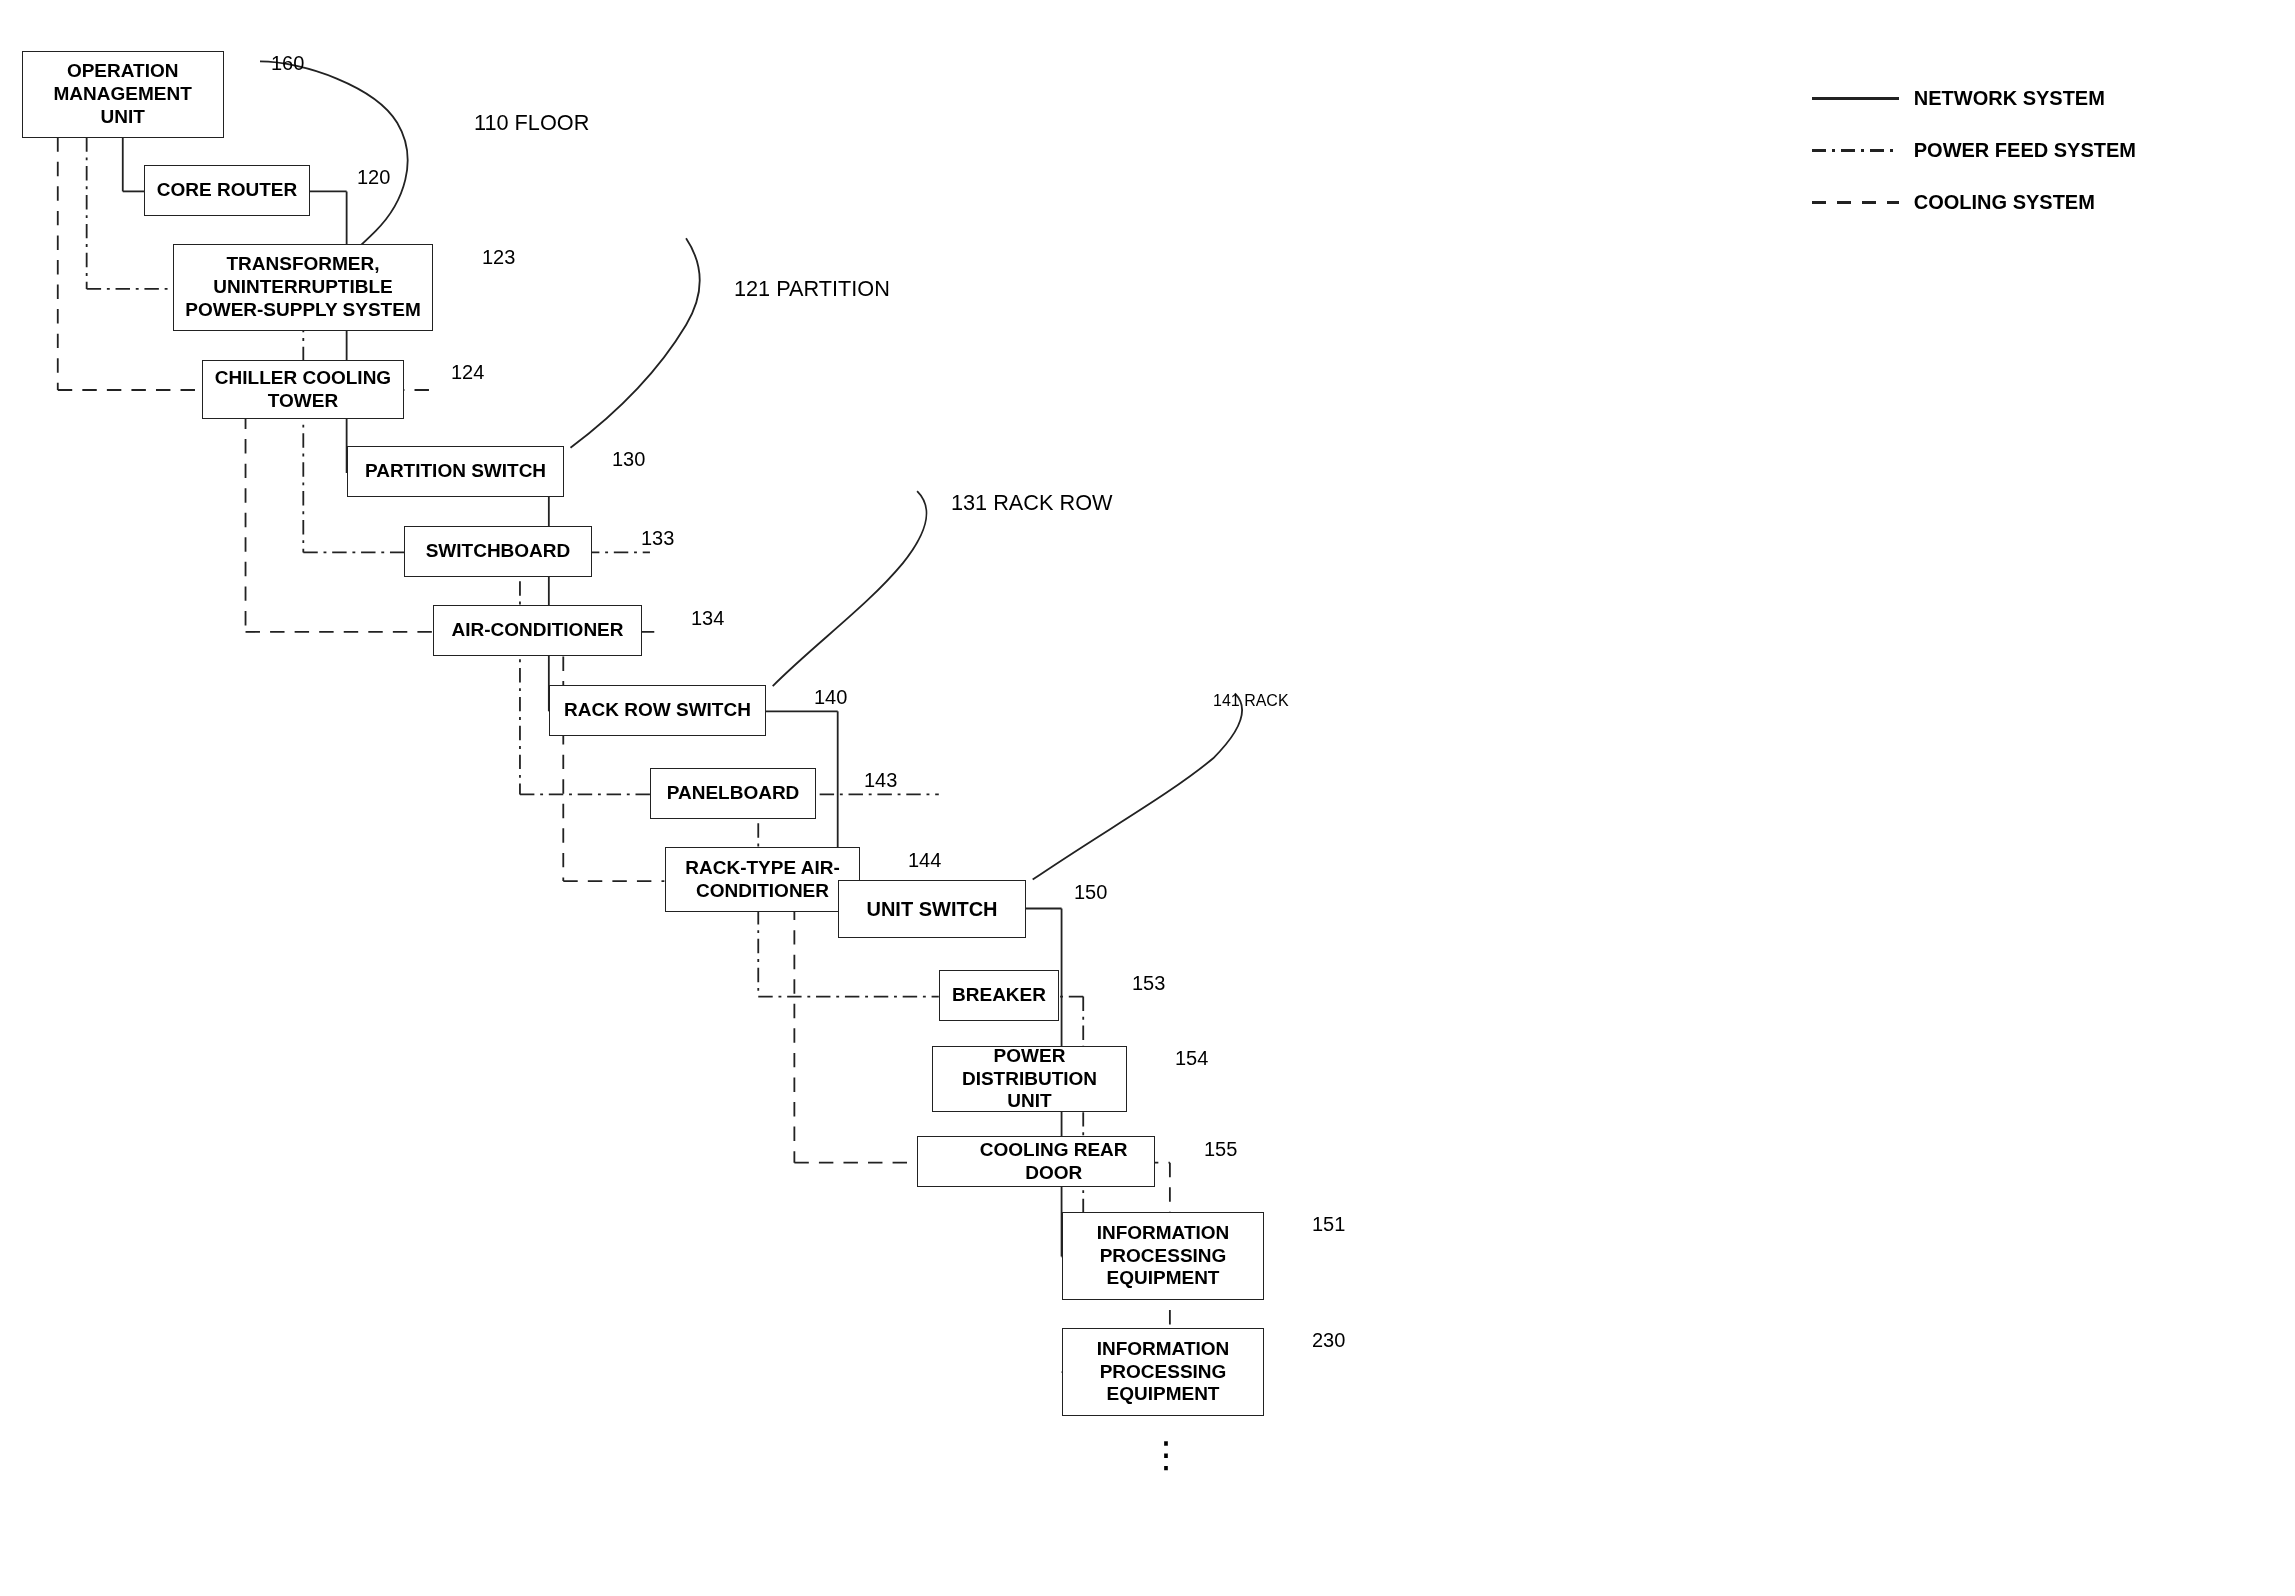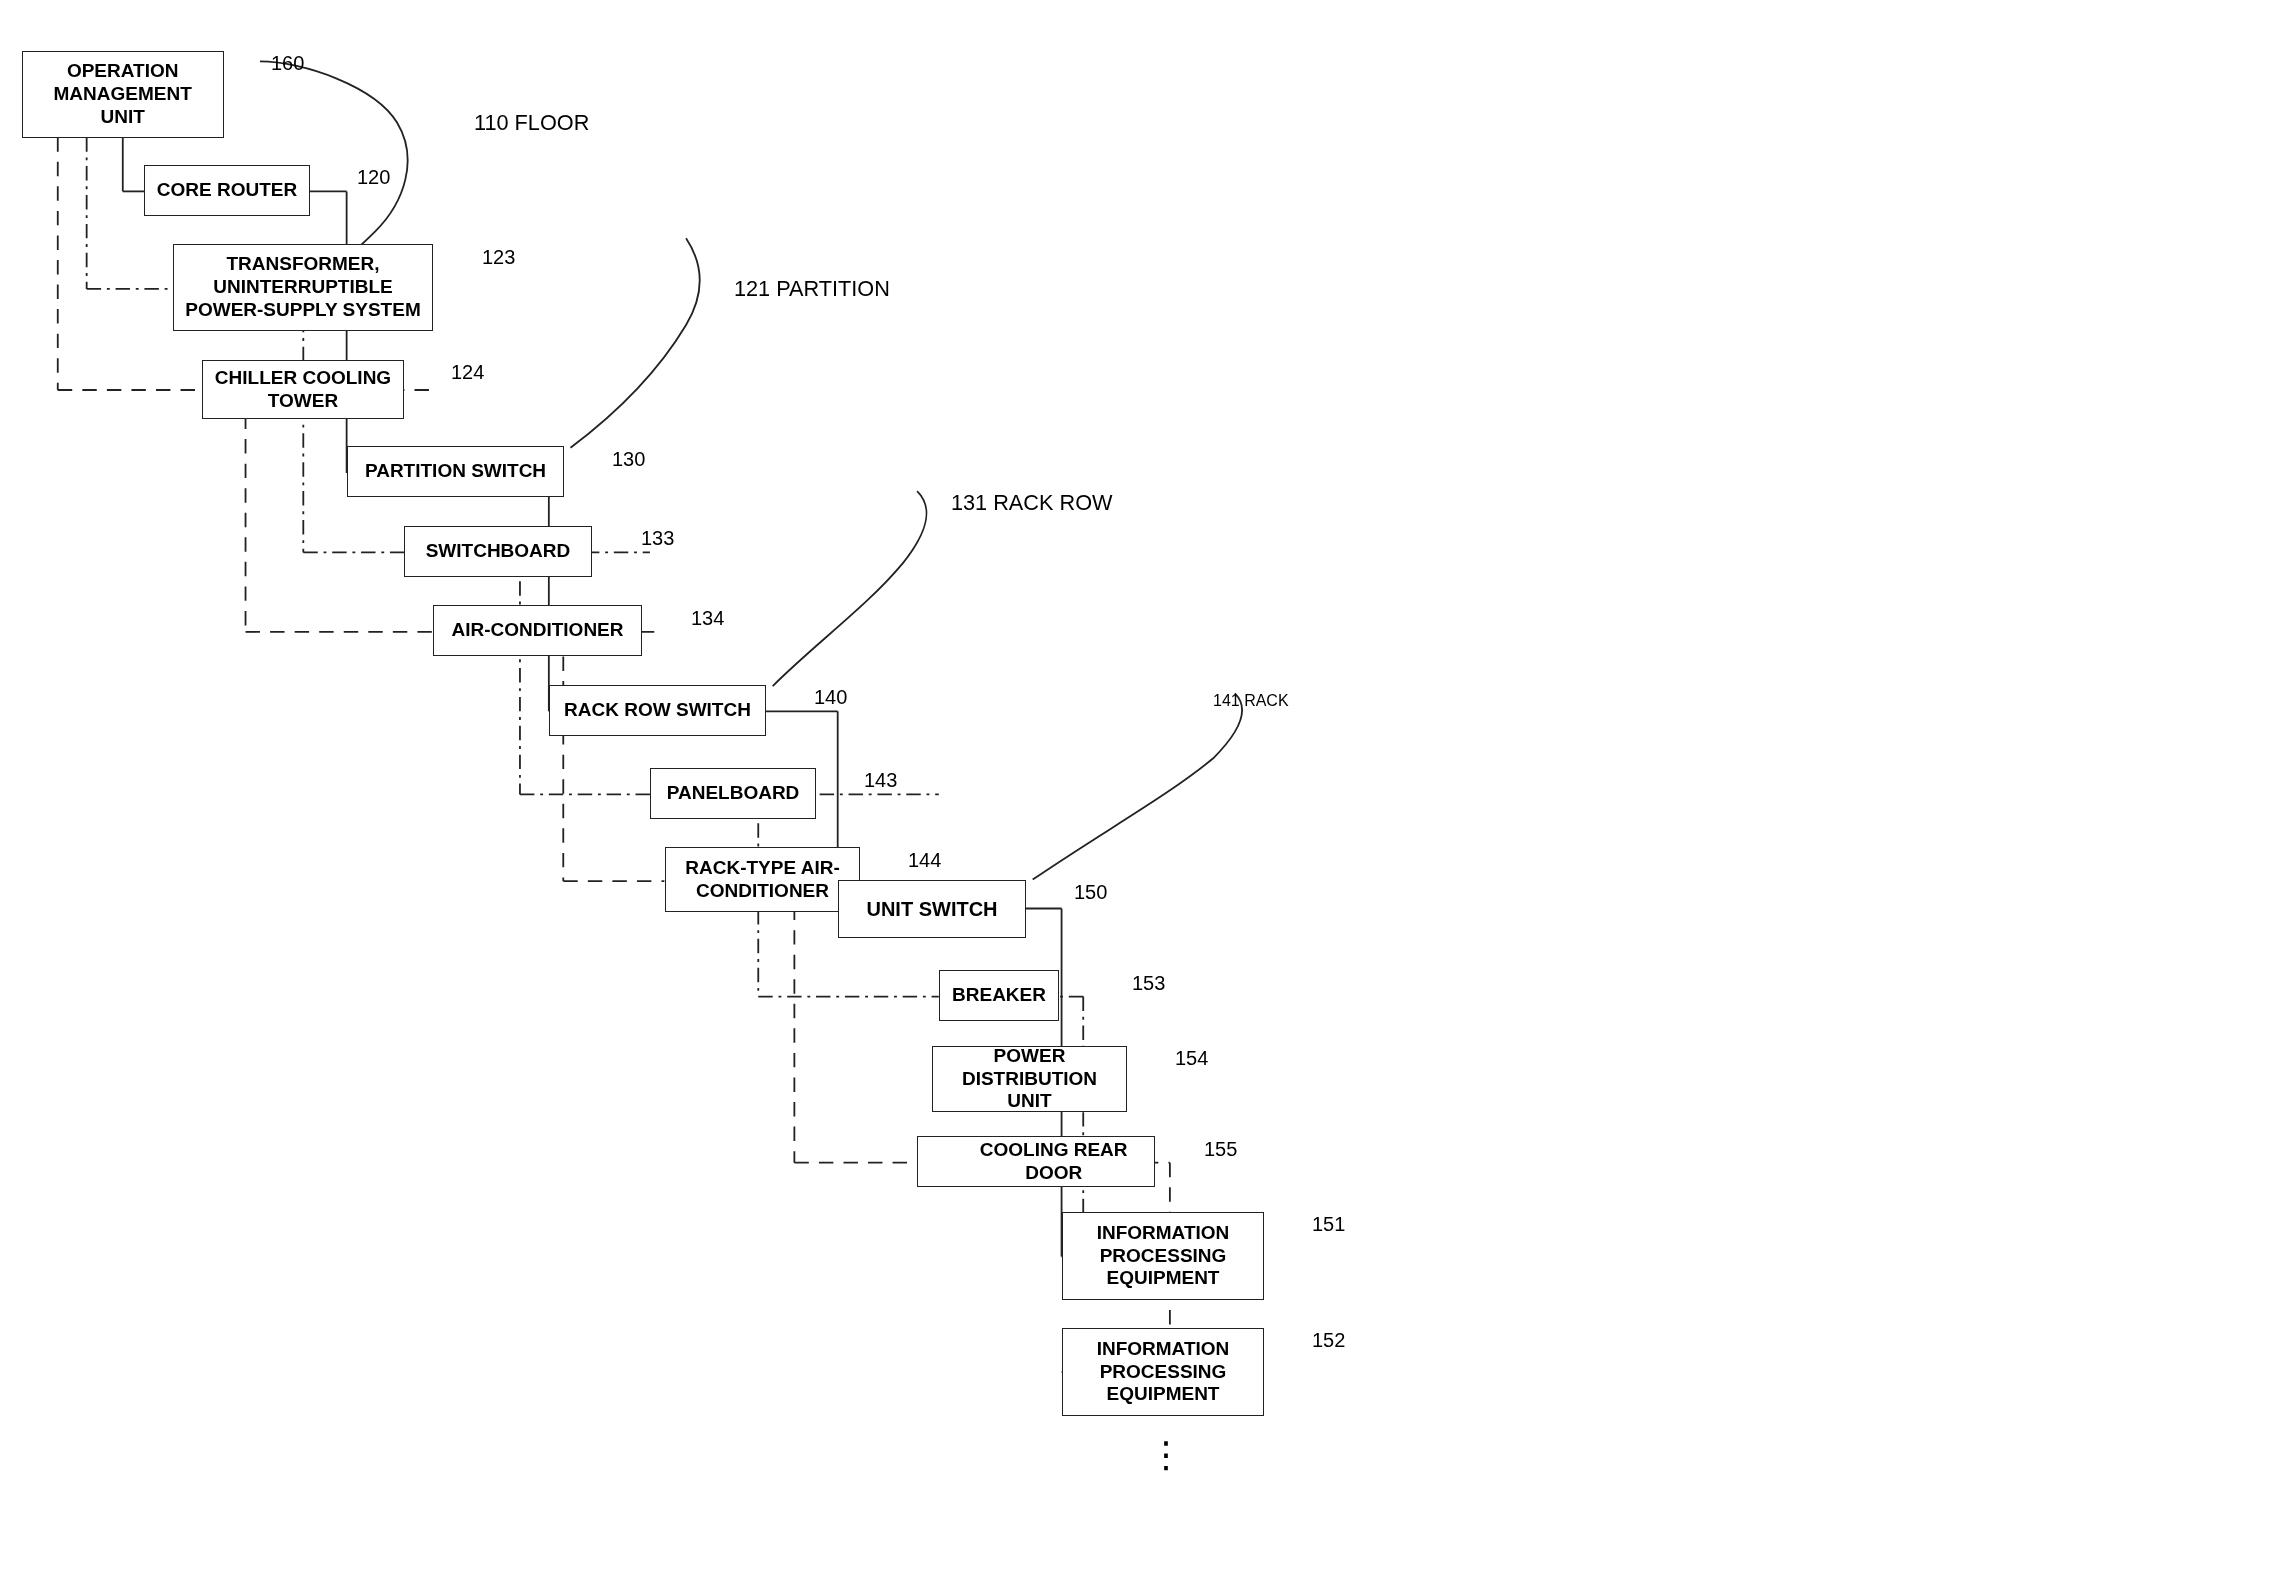--- a/index.html
+++ b/index.html
@@ -218,24 +218,38 @@
   <span class="label-text" style="left:1163px; top:1138px;">155</span>
 
   <div class="node-box" style="left:1062px; top:1212px; width:202px; height:88px; font-size:19px;">INFORMATION
 PROCESSING
 EQUIPMENT</div>
   <span class="label-text" style="left:1271px; top:1213px;">151</span>
 
   <div class="node-box" style="left:1062px; top:1328px; width:202px; height:88px; font-size:19px;">INFORMATION
 PROCESSING
 EQUIPMENT</div>
-  <span class="label-text" style="left:1271px; top:1329px;">152</span>
+  <span class="label-text" style="left:1271px; top:1329px;">230</span>
 
   <div style="position:absolute; left:1148px; top:1434px; font-size:36px; font-family:Arial;">⋮</div>
 
   <span class="label-text" style="left:433px; top:110px; font-size:21.7px;">110 FLOOR</span>
   <span class="label-text" style="left:693px; top:276px; font-size:21.7px;">121 PARTITION</span>
   <span class="label-text" style="left:910px; top:490px; font-size:21.7px;">131 RACK ROW</span>
   <span class="label-text" style="left:1172px; top:692px; font-size:16px;">141 RACK</span>
 
+  <div class="legend-area">
+    <div class="legend-item">
+      <div class="legend-line legend-line-solid"></div>
+      <span>NETWORK SYSTEM</span>
+    </div>
+    <div class="legend-item">
+      <div class="legend-line legend-line-dashdot"></div>
+      <span>POWER FEED SYSTEM</span>
+    </div>
+    <div class="legend-item">
+      <div class="legend-line legend-line-dashed"></div>
+      <span>COOLING SYSTEM</span>
+    </div>
+  </div>
 
 </div>
 
 
 </body></html>

